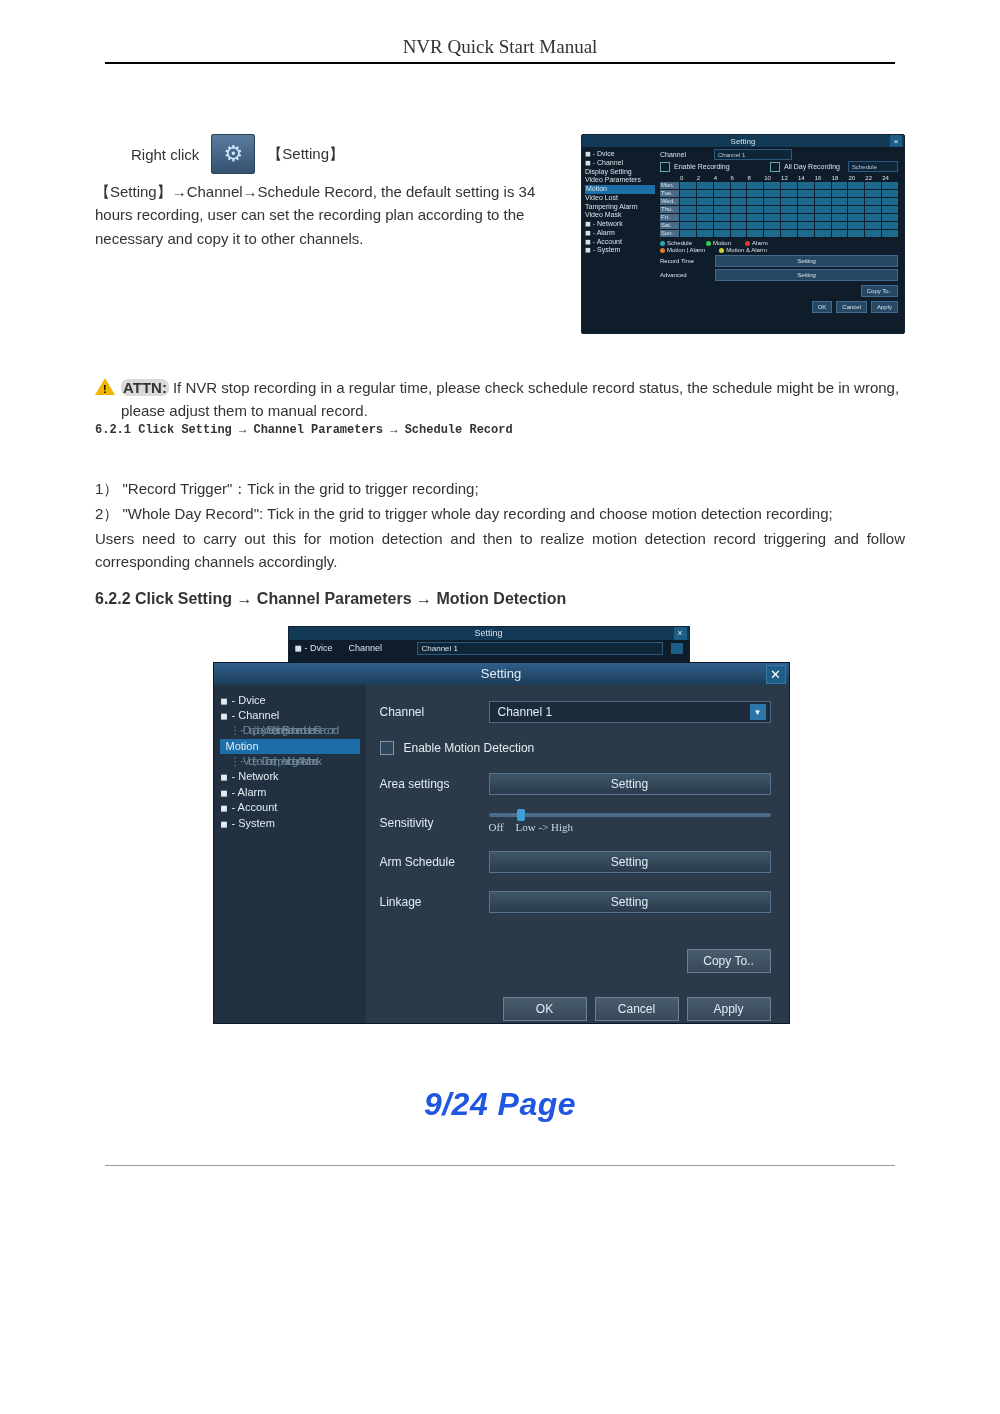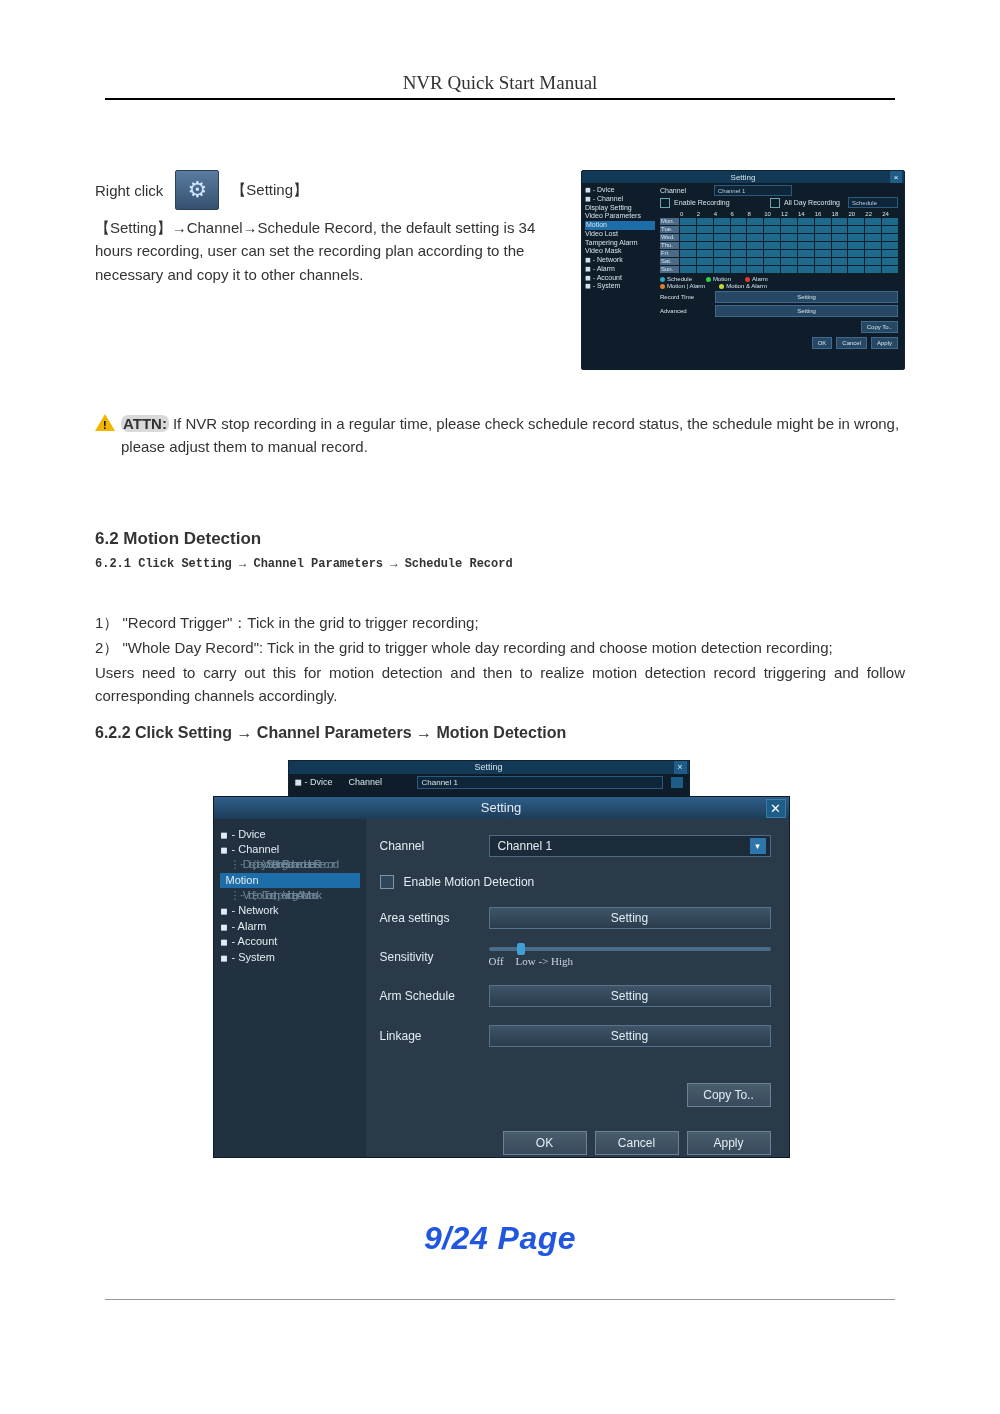--- a/index.html
+++ b/index.html
@@ -17,37 +17,37 @@
   html,body{margin:0;padding:0;}
   body{
     width:var(--page-w);
     height:var(--page-h);
     font-family:Arial, Helvetica, sans-serif;
     color:#333;
     position:relative;
     background:#fff;
   }
   .page{
-    padding:72px 95px 40px 95px;
+    padding:36px 95px 40px 95px;
     box-sizing:border-box;
   }
   .header{
     text-align:center;
     font-family:"Times New Roman", serif;
     font-size:19px;
     padding-bottom:4px;
     border-bottom:2px solid #000;
     margin:0 10px 70px 10px;
   }
 
   
   .row-612{display:flex;gap:22px;align-items:flex-start;}
   .col-text{flex:1;min-width:0;}
   .h-612{font-weight:bold;font-size:17px;margin:0 0 20px 0;}
-  .rtclick-line{display:flex;align-items:center;gap:12px;font-size:15px;margin-bottom:6px;}
+  .rtclick-line{display:flex;align-items:center;gap:12px;font-size:15px;margin-bottom:6px;margin-left:36px;}
   .gear-icon{
     width:42px;height:38px;border-radius:2px;
     background:linear-gradient(#5a7ca0,#35516f);
     border:1px solid #2b3f55;
     display:flex;align-items:center;justify-content:center;
     font-size:22px;color:#cfe6ff;
   }
   .para-612{font-size:15px;line-height:1.55;margin:0;}
   .attn-row{display:flex;align-items:flex-start;gap:6px;margin-top:42px;font-size:15px;line-height:1.55;}
   .warn-icon{width:0;height:0;border-left:10px solid transparent;border-right:10px solid transparent;border-bottom:17px solid #f2b500;position:relative;margin-top:2px;flex-shrink:0;}
@@ -361,21 +361,20 @@
     </div>
   </div>
 
   <div class="attn-row">
     <span class="warn-icon"></span>
     <span class="attn-text">
       <span class="attn-label">ATTN:</span><span>If NVR stop recording in a regular time, please check schedule record status, the schedule might be in wrong, please adjust them to manual record.</span>
     </span>
   </div>
 
-  <div class="h-62">6.2 Motion Detection</div>
   <div class="h-621">6.2.1 Click Setting → Channel Parameters → Schedule Record</div>
   <div class="list-62">
     <p>1） "Record Trigger"：Tick in the grid to trigger recording;</p>
     <p>2） "Whole Day Record":  Tick in the grid to trigger whole day recording and choose motion detection recording;</p>
     <p>Users need to carry out this for motion detection and then to realize motion detection record triggering and follow corresponding channels accordingly.</p>
   </div>
   <div class="h-622">6.2.2 Click Setting → Channel Parameters → Motion Detection</div>
 
   <div class="shotB-wrap">
     <div class="shotB-stack">

